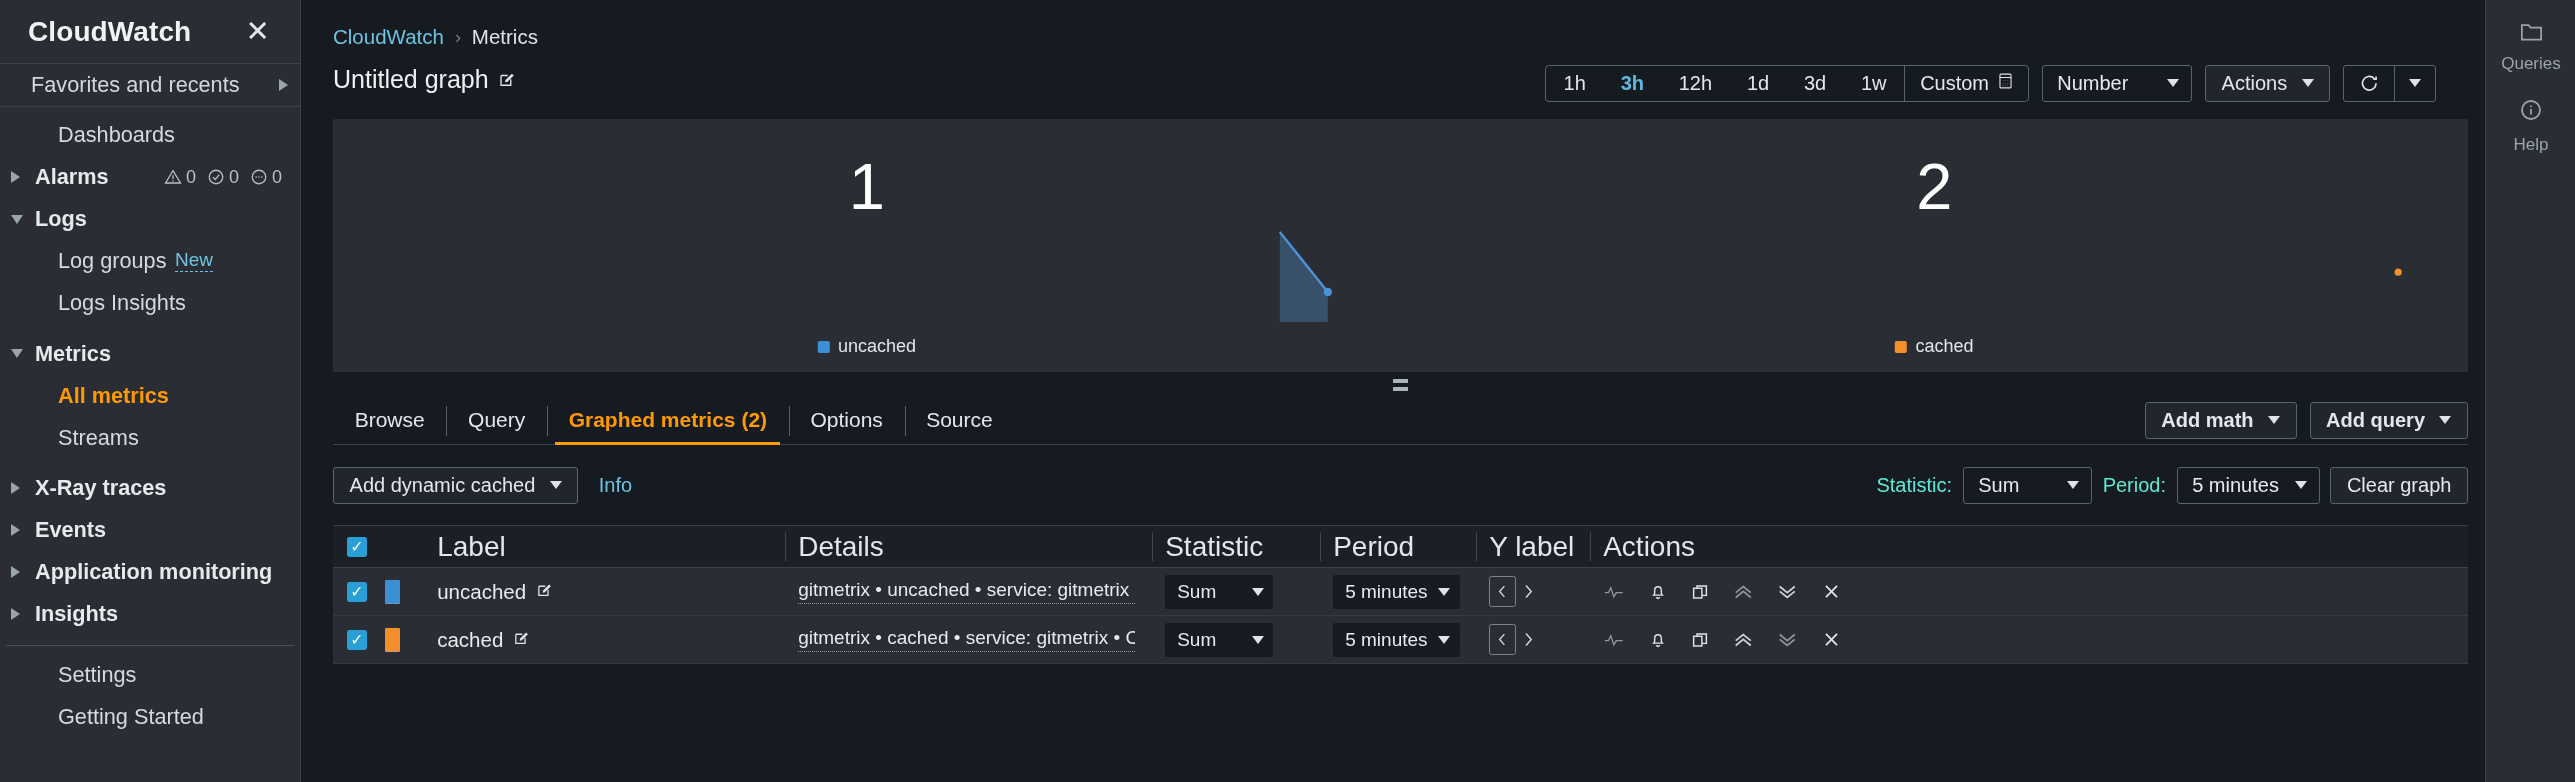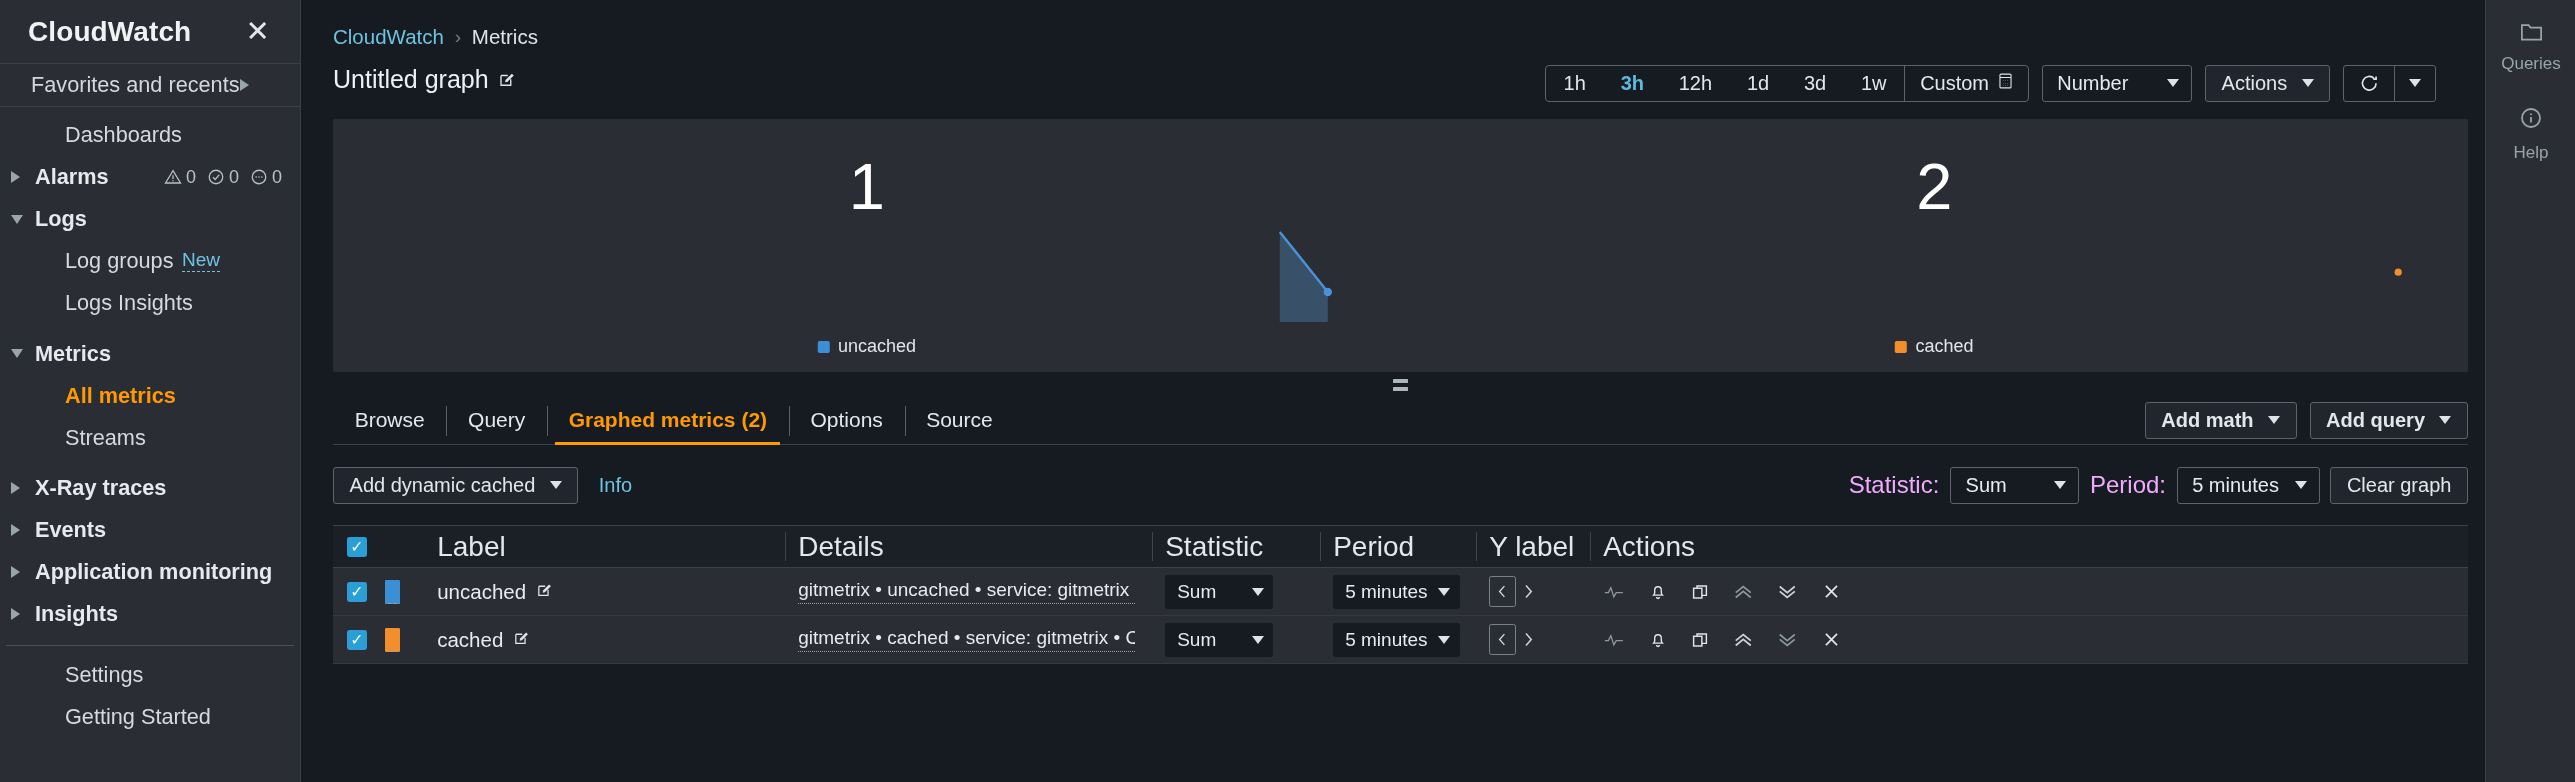--- a/index.html
+++ b/index.html
@@ -24,42 +24,42 @@
     height: 64px; display: flex; align-items: center;
     padding: 0 26.5px 0 28px; justify-content: space-between;
     border-bottom: 0.6px solid #3c4148;
   }
   .sb-title { font-size: 28px; font-weight: bold; color: #f0f2f4; letter-spacing: 0.1px; }
   .sb-close {
     font-size: 29px; color: #e4e7ea; line-height: 1; cursor: pointer;
     font-weight: 300; padding: 0 3.6px;
   }
   .sb-fav {
-    height: 43px; display: flex; align-items: center; 
+    height: 43px; display: flex; align-items: center; justify-content: space-between;
     padding: 0 12px 0 31px; border-bottom: 0.6px solid #3c4148;
     color: #d4d8dc; font-size: 21.7px; cursor: pointer;
   }
   .caret-r {
     width: 0; height: 0; border-left: 9px solid #9aa4ac;
     border-top: 6px solid transparent; border-bottom: 6px solid transparent;
   }
   .caret-d {
     width: 0; height: 0; border-top: 9px solid #9aa4ac;
     border-left: 6.6px solid transparent; border-right: 6.6px solid transparent;
   }
   .sb-list { padding-top: 7.2px; flex: 1; }
   .sb-row {
     display: flex; align-items: center; height: 42px;
     padding-left: 11px; cursor: pointer; position: relative;
   }
   .sb-row .tw { width: 24px; display: flex; align-items: center; }
   .sb-label { font-size: 21.7px; color: #d6dadf; }
   .sb-label.bold { font-weight: bold; color: #e7eaed; }
   .sb-label.active { color: #ff9900; font-weight: bold; }
-  .sb-row.indent { padding-left: 37px; margin-left: 28px; }
+  .sb-row.indent { padding-left: 58px; }
   .sb-badges { margin-left: auto; display: flex; align-items: center; gap: 10.8px; padding-right: 18px; }
   .badge { display: flex; align-items: center; gap: 4.2px; color: #b9c0c7; font-size: 18px; }
   .sb-new {
     color: #6fc3e0; font-size: 19px; margin-left: 8.4px;
     border-bottom: 1.2px dashed #6fc3e0; line-height: 1.1;
   }
   .sb-divider { height: 0.6px; background: #4a5057; margin: 9.6px 6px 8.4px 6px; }
 
   
   .main { flex: 1; height: 782px; background: #161b22; display: flex; flex-direction: column; overflow: hidden; }
@@ -134,21 +134,21 @@
   .tab.active::after {
     content: ""; position: absolute; left: 8.4px; right: 8.4px; bottom: -1.8px; height: 3px; background: #ff9900;
   }
   .tabs-right { margin-left: auto; display: flex; gap: 13px; padding-bottom: 4.8px; font-weight: bold; }
   .tabline { height: 1.2px; background: #3a414a; margin: 0 17px 0 32px; }
 
   
   .toolbar2 { display: flex; align-items: center; margin: 21.7px 17px 0 32px; }
   .info-link { color: #6fc3e0; font-size: 20px; margin-left: 20.5px; cursor: pointer; }
   .tb2-right { margin-left: auto; display: flex; align-items: center; gap: 10.8px; }
-  .lbl { font-size: 24px; color: #f0abfc; }
+  .lbl { font-size: 20px; color: #5eead4; }
   .select {
     display: flex; align-items: center; justify-content: space-between;
     height: 37px; min-width: 72px; padding: 0 12px 0 14.4px; gap: 15.6px;
     background: #161b22; border: 0.6px solid #5b636b; border-radius: 3px;
     font-size: 20px; color: #e7eaee; cursor: pointer; white-space: nowrap;
   }
 
   
   .table { margin: 21.7px 17px 0 32px; border-top: 0.6px solid #3a414a; }
   .thead {
@@ -201,21 +201,21 @@
   .yax-box {
     width: 26.5px; height: 31px; border: 1.2px solid #79828b; border-radius: 2.4px;
     display: flex; align-items: center; justify-content: center; cursor: pointer;
   }
   .icn { cursor: pointer; display: flex; align-items: center; }
 
   
   .rail {
     width: 91px; min-width: 91px; background: #2a2e34;
     border-left: 0.6px solid #3a3f46; display: flex; flex-direction: column;
-    align-items: center; padding-top: 20.5px; gap: 32px;
+    align-items: center; padding-top: 20.5px; gap: 24px;
   }
   .rail-item {
     display: flex; flex-direction: column; align-items: center; gap: 7.2px;
     color: #9aa4ac; font-size: 17px; cursor: pointer;
   }
 </style>
 </head>
 <body>
 
 <div class="app">

